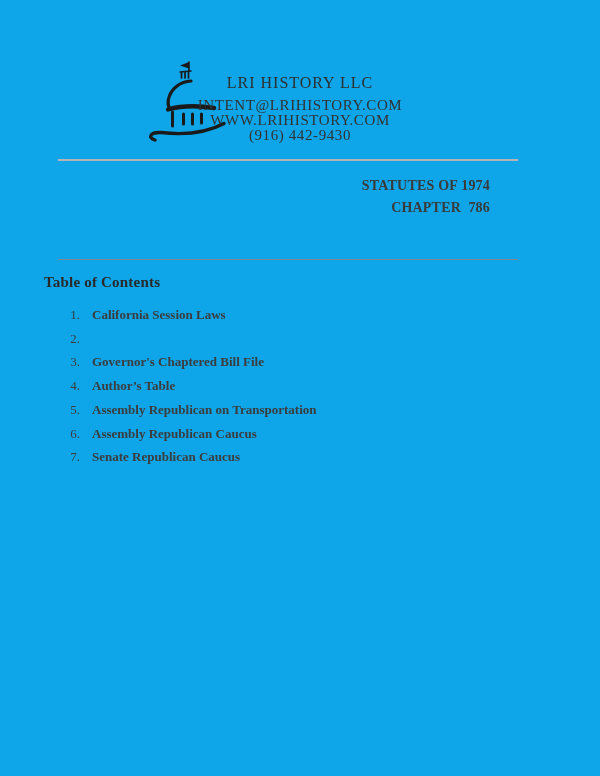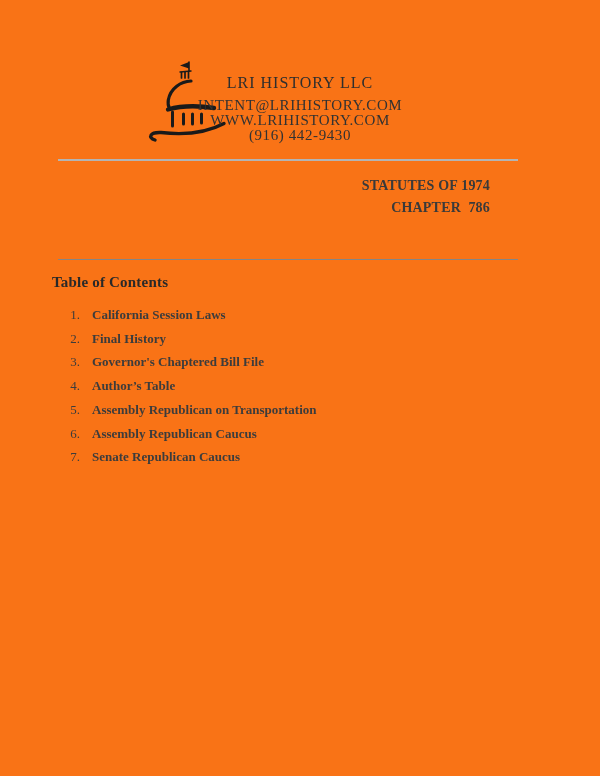--- a/index.html
+++ b/index.html
@@ -4,21 +4,21 @@
 <style>
   html, body {
     margin: 0;
     padding: 0;
     background: #ffffff;
   }
   .page {
     position: relative;
     width: 600px;
     height: 776px;
-    background: #f97316;
+    background: #0ea5e9;
     font-family: "Liberation Serif", serif;
     overflow: hidden;
   }
 
   
   .logo {
     position: absolute;
     left: 139px;
     top: 60px;
     width: 90px;
@@ -74,21 +74,21 @@
     font-size: 14px;
     line-height: 21.6px;
     letter-spacing: 0.2px;
     color: #3a3a3a;
   }
   .ref-line { white-space: pre; }
 
   
   .toc-heading {
     position: absolute;
-    left: 52px;
+    left: 44px;
     top: 274px;
     font-size: 15px;
     font-weight: bold;
     letter-spacing: 0.2px;
     color: #292929;
   }
   .toc-list {
     position: absolute;
     left: 0;
     top: 303px;
@@ -158,21 +158,20 @@
 
   <div class="toc-heading">Table of Contents</div>
 
   <div class="toc-list">
     <div class="toc-row">
       <span class="toc-num">1.</span>
       <span class="toc-label">California Session Laws</span>
     </div>
     <div class="toc-row">
       <span class="toc-num">2.</span>
-      <span class="toc-label">Final History</span>
     </div>
     <div class="toc-row">
       <span class="toc-num">3.</span>
       <span class="toc-label">Governor's Chaptered Bill File</span>
     </div>
     <div class="toc-row">
       <span class="toc-num">4.</span>
       <span class="toc-label">Author’s Table</span>
     </div>
     <div class="toc-row">

